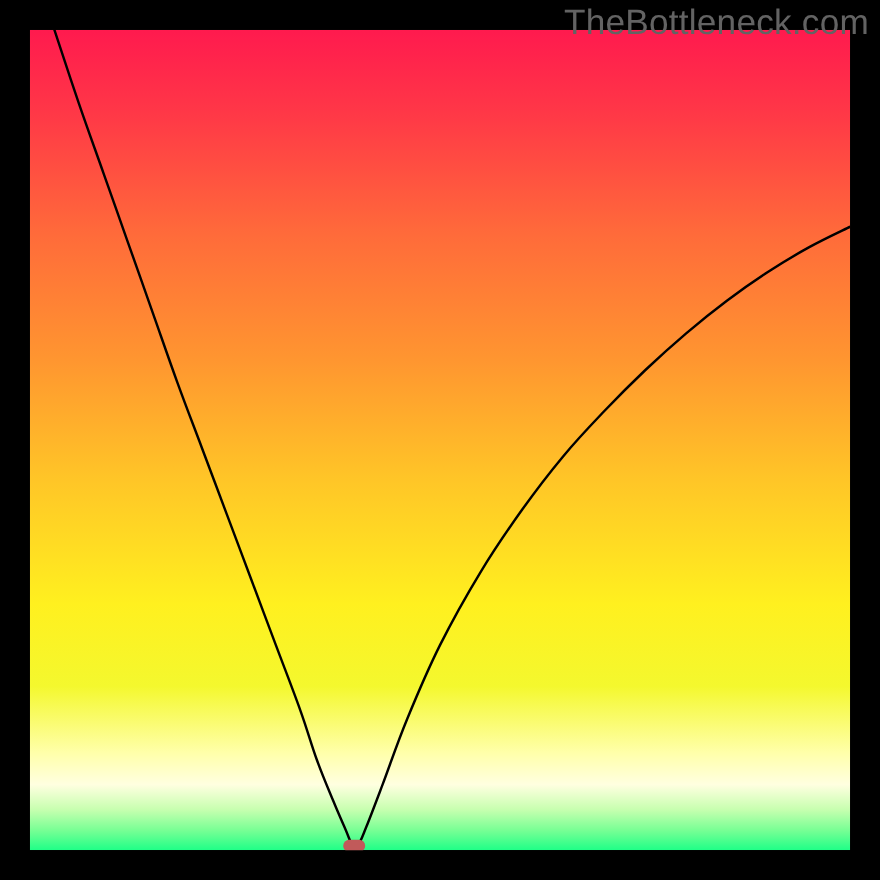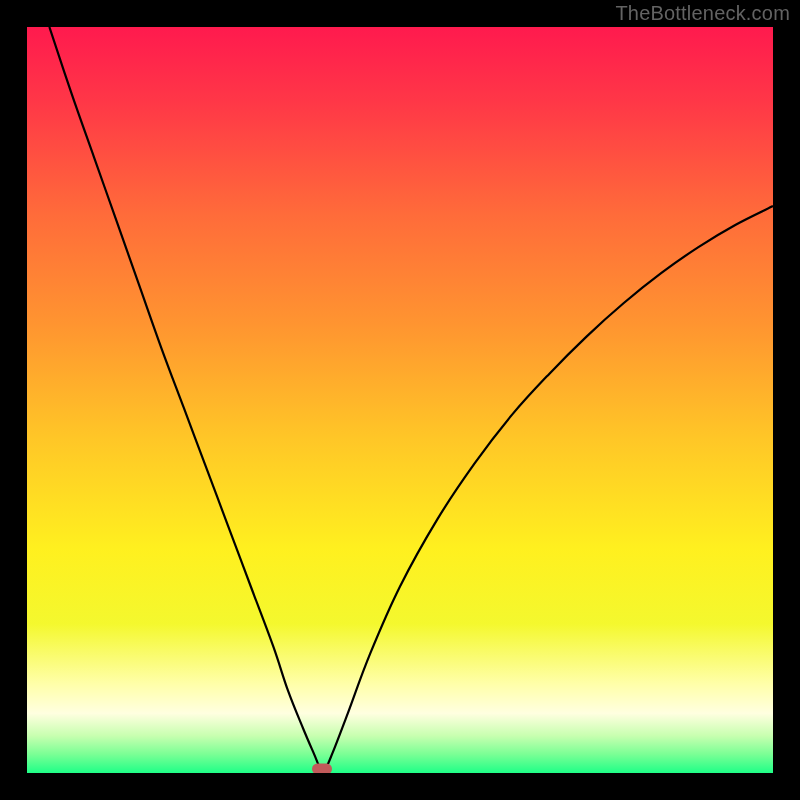--- a/index.html
+++ b/index.html
@@ -15,21 +15,21 @@
     position: relative;
     width: 800px;
     height: 800px;
     background: #000;
   }
   .watermark {
     position: absolute;
     top: 2px;
     right: 10px;
     color: #636363;
-    font-size: 20px;
+    font-size: 32px;
     font-weight: 400;
     letter-spacing: 0.2px;
     z-index: 5;
   }
   .plot-area {
     position: absolute;
     left: 27px;
     top: 27px;
     width: 746px;
     height: 746px;

